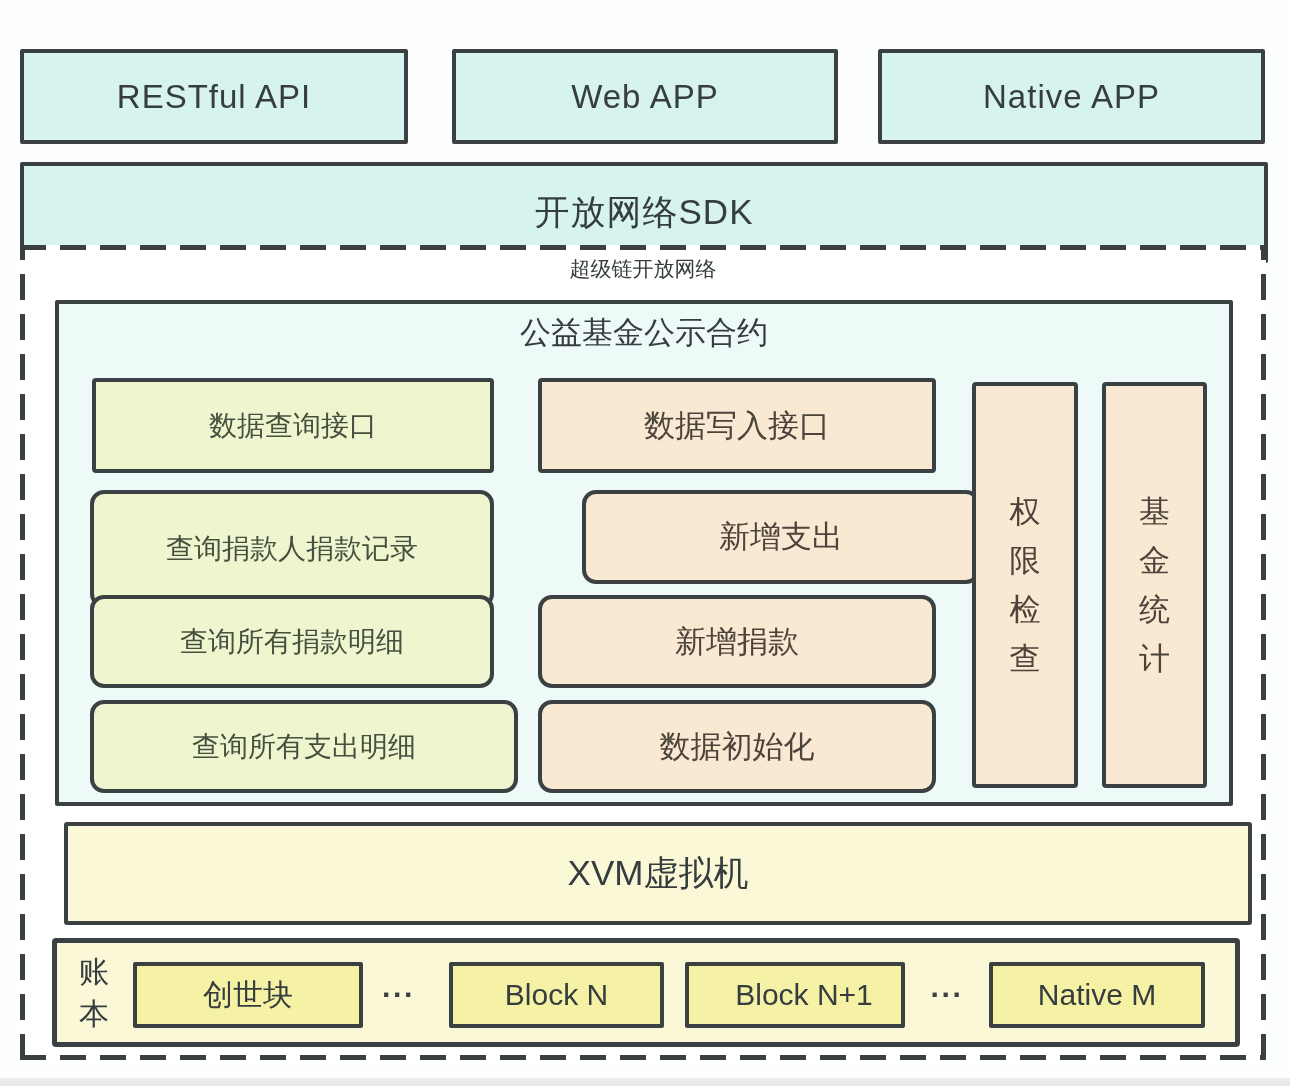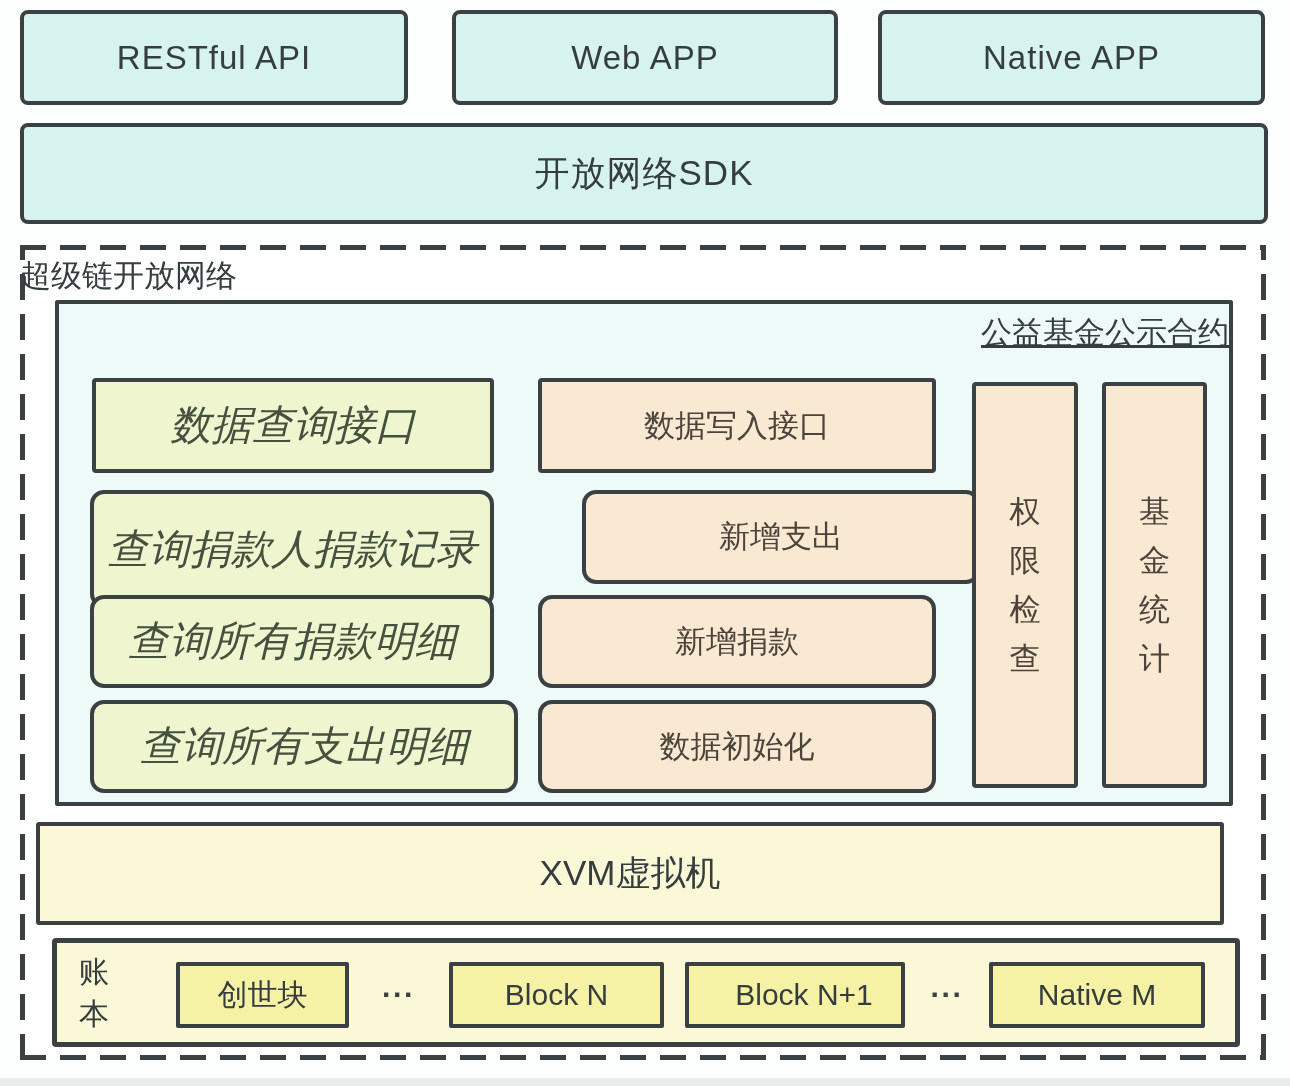--- a/index.html
+++ b/index.html
@@ -20,47 +20,47 @@
     background:#fdfefe;
     font-family:"Liberation Sans","DejaVu Sans",sans-serif;
     color:var(--txt);
   }
   .box{
     position:absolute;box-sizing:border-box;
     border:4px solid var(--border);
     display:flex;align-items:center;justify-content:center;
     text-align:center;
   }
-  .cyan{background:var(--cyan);border-radius:8px;font-size:33px;letter-spacing:1px;}
+  .cyan{background:var(--cyan);border-radius:2px;font-size:33px;letter-spacing:1px;margin-top:39px;}
   .sdk{font-size:35px;}
   .dashed{
     position:absolute;left:20px;top:245px;width:1246px;height:815px;box-sizing:border-box;
     background-color:#fff;
     background-image:
       repeating-linear-gradient(90deg,var(--border) 0 26px,transparent 26px 40px),
       repeating-linear-gradient(90deg,var(--border) 0 26px,transparent 26px 40px),
       repeating-linear-gradient(0deg,var(--border) 0 26px,transparent 26px 40px),
       repeating-linear-gradient(0deg,var(--border) 0 26px,transparent 26px 40px);
     background-size:100% 5px,100% 5px,5px 100%,5px 100%;
     background-position:0 0,0 100%,0 0,100% 0;
     background-repeat:no-repeat;
   }
   .net-title{
     position:absolute;left:0;top:10px;width:100%;
-    font-size:31px;color:var(--txt);
+    text-align:center;font-size:21px;color:var(--txt);
   }
   .contract{
     position:absolute;left:35px;top:55px;width:1178px;height:506px;box-sizing:border-box;
     background:var(--contract-bg);border:4px solid var(--border);border-radius:2px;
   }
   .contract-title{
     position:absolute;left:0;top:8px;width:100%;
-    text-align:right;font-size:31px;color:var(--txt);text-decoration:underline;
+    text-align:center;font-size:31px;color:var(--txt);
   }
-  .gbox{background:var(--green);color:var(--txt-green);font-size:41px;font-style:italic;}
+  .gbox{background:var(--green);color:var(--txt-green);font-size:28px;}
   .pbox{background:var(--peach);color:var(--txt-peach);font-size:31px;}
   .sq{border-radius:4px;}
   .rd{border-radius:14px;}
   .vside{border-radius:4px;}
   .vtext{
     width:36px;word-break:break-all;line-height:49px;
     text-align:center;font-size:31px;
   }
   .yellowbar{background:var(--yellow);border-radius:3px;font-size:35px;}
   .ledger{
@@ -139,29 +139,29 @@
       </div>
 
       <div class="box pbox vside" style="left:913px;top:78px;width:106px;height:406px;">
         <span class="vtext">权限检查</span>
       </div>
       <div class="box pbox vside" style="left:1043px;top:78px;width:105px;height:406px;">
         <span class="vtext">基金统计</span>
       </div>
     </div>
 
-    <div class="box yellowbar" style="left:16px;top:577px;width:1188px;height:103px;">
+    <div class="box yellowbar" style="left:44px;top:577px;width:1188px;height:103px;">
       <span>XVM虚拟机</span>
     </div>
 
     <div class="ledger">
       <div class="ledger-label">
         <span class="vtext">账本</span>
       </div>
-      <div class="blk" style="left:76px;width:173px;margin-left:43px;">
+      <div class="blk" style="left:76px;width:230px;">
         <span>创世块</span>
       </div>
       <div class="dots" style="left:291px;width:101px;">···</div>
       <div class="blk" style="left:392px;width:215px;">
         <span>Block N</span>
       </div>
       <div class="blk" style="left:628px;width:220px;padding-left:18px;">
         <span>Block N+1</span>
       </div>
       <div class="dots" style="left:848px;width:84px;">···</div>

